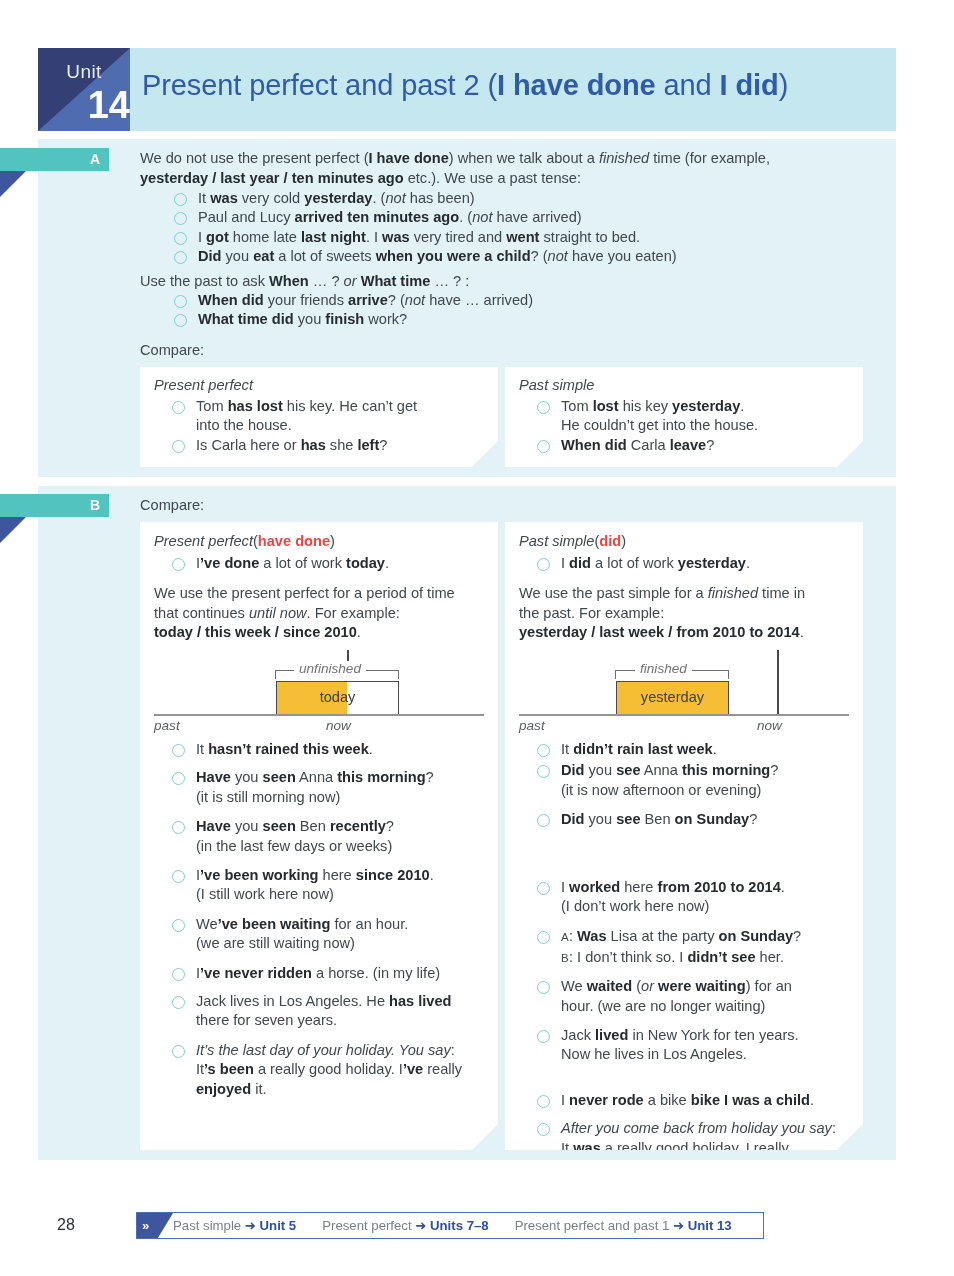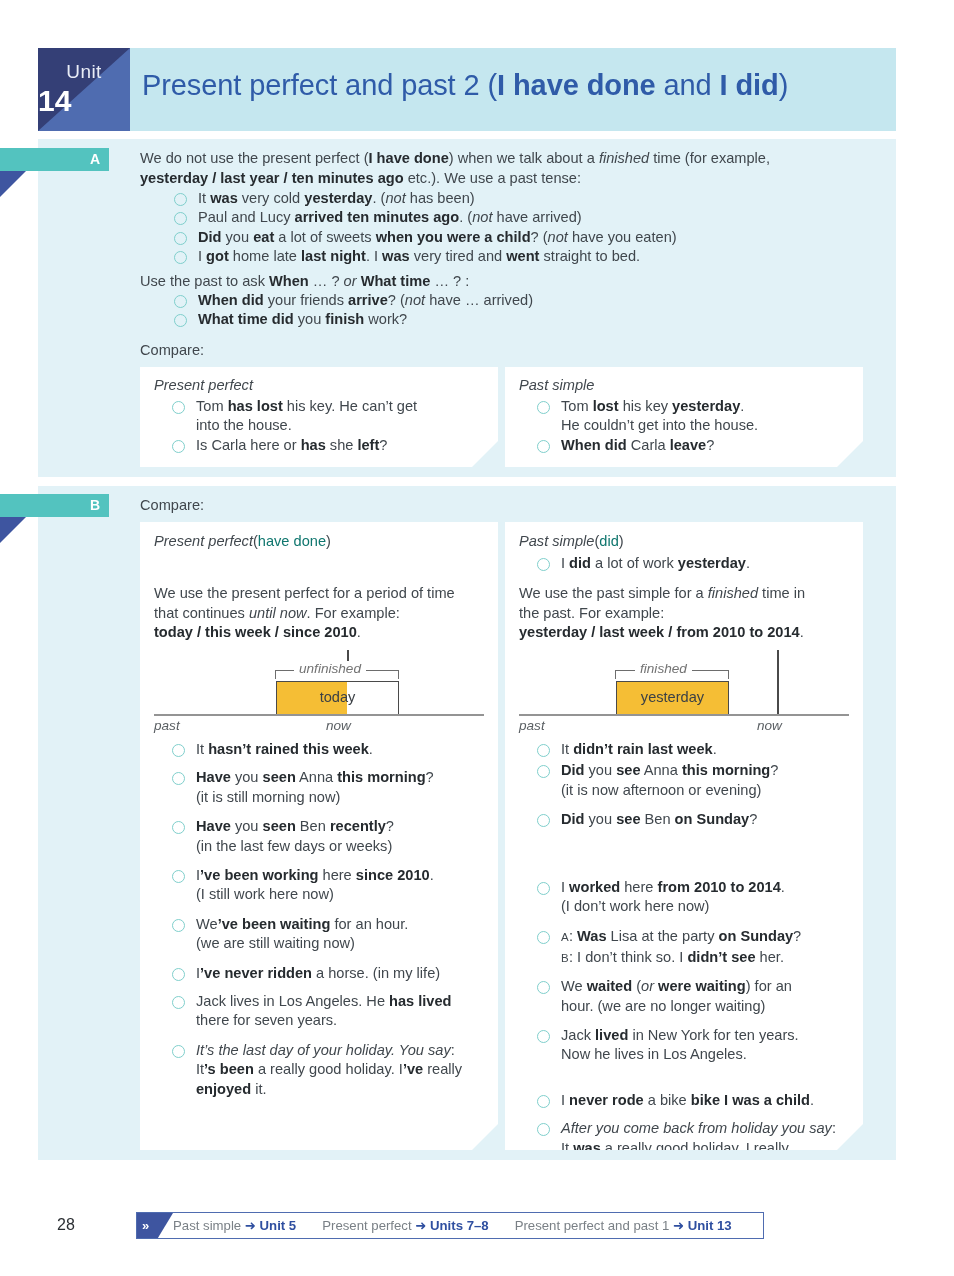--- a/index.html
+++ b/index.html
@@ -11,22 +11,22 @@
   .page{position:absolute;left:0;top:0;width:954px;height:1276px;}
 
   
   .header{position:absolute;left:38px;top:48px;width:858px;height:83px;padding-left:36px;}
   .hdr-bar{position:absolute;left:0;top:0;width:858px;height:83px;background:#c5e7ef;}
   .unit-badge{position:absolute;left:0;top:0;width:92px;height:83px;background:#4f6cb0;overflow:hidden;}
   .unit-badge:before{content:"";position:absolute;left:0;top:0;width:0;height:0;
     border-left:92px solid #343f76;border-bottom:83px solid transparent;}
   .unit-word{position:absolute;left:0;top:13px;width:92px;text-align:center;color:#e8ecf6;
     font-size:19px;letter-spacing:.4px;z-index:2;}
-  .unit-num{position:absolute;left:0;top:36px;width:92px;text-align:left;color:#ffffff;
-    font-size:30px;font-weight:bold;z-index:2;}
+  .unit-num{position:absolute;left:0;top:36px;width:92px;text-align:right;color:#ffffff;
+    font-size:38px;font-weight:bold;z-index:2;}
   .hdr-title{position:absolute;left:104px;top:21px;color:#2f5ba8;font-size:29px;font-weight:normal;
     letter-spacing:-.1px;white-space:nowrap;}
   .hdr-title b{font-weight:bold;}
 
   
   .sec{position:absolute;left:38px;background:#e2f2f7;}
   .sec-a{top:139px;width:858px;height:338px;}
   .sec-b{top:486px;width:858px;height:674px;}
 
   .marker{position:absolute;left:0;width:109px;height:23px;background:#53c3bf;color:#ffffff;
@@ -46,21 +46,21 @@
   ul.bul li:before{content:"";position:absolute;left:4px;top:4px;width:11px;height:11px;
     border:1.6px solid #7fcfcc;border-radius:50%;}
   ul.bul li b{font-weight:bold;color:#262b2f;}
   ul.bul li i{font-style:italic;}
 
   
   .card{position:absolute;background:#ffffff;}
   .clipcorner{ -webkit-clip-path:polygon(0 0,100% 0,100% calc(100% - 26px),calc(100% - 26px) 100%,0 100%);
                clip-path:polygon(0 0,100% 0,100% calc(100% - 26px),calc(100% - 26px) 100%,0 100%);}
   .cardlabel{font-style:italic;font-size:14.6px;color:#40474d;}
-  .cardlabel b{font-style:normal;font-weight:normal;color:#0f766e;}
+  .cardlabel b{font-style:normal;font-weight:bold;color:#ef4444;}
 
   
   .tl{position:absolute;}
   .tl-base{position:absolute;height:2px;background:#949494;}
   .tl-now{position:absolute;width:2px;background:#4a4a4a;}
   .tl-box{position:absolute;box-sizing:border-box;border:1.4px solid #4a4a4a;}
   .tl-fill{position:absolute;background:#f5be35;}
   .tl-cap{position:absolute;font-style:italic;font-size:13.6px;color:#737373;}
   .tl-inner{position:absolute;font-size:14.6px;color:#3b4045;text-align:center;}
   .brk{position:absolute;border-top:1.3px solid #6d6d6d;}
@@ -98,22 +98,22 @@
   <div class="marker-fold mf-a"></div>
 
   <div class="para" style="left:140px;top:149px;">
     <span>We do not use the present perfect (</span><b>I have done</b><span>) when we talk about a </span><i>finished</i><span> time (for example,</span><br>
     <b>yesterday / last year / ten minutes ago</b><span> etc.).  We use a past tense:</span>
   </div>
 
   <ul class="bul" id="a-examples" style="position:absolute;left:170px;top:189px;width:700px;">
       <li><span>It </span><b>was</b><span> very cold </span><b>yesterday</b><span>.  (</span><i>not</i><span> has been)</span></li>
       <li><span>Paul and Lucy </span><b>arrived ten minutes ago</b><span>.  (</span><i>not</i><span> have arrived)</span></li>
+      <li><span>I </span><b>got</b><span> home late </span><b>last night</b><span>.  I </span><b>was</b><span> very tired and </span><b>went</b><span> straight to bed.</span></li>
       <li><b>Did</b><span> you </span><b>eat</b><span> a lot of sweets </span><b>when you were a child</b><span>?  (</span><i>not</i><span> have you eaten)</span></li>
-      <li><span>I </span><b>got</b><span> home late </span><b>last night</b><span>.  I </span><b>was</b><span> very tired and </span><b>went</b><span> straight to bed.</span></li>
     </ul>
 
   <div class="para" style="left:140px;top:272px;">
     <span>Use the past to ask </span><b>When</b><span> … ? </span><i>or</i><span> </span><b>What time</b><span> … ? :</span>
   </div>
 
   <ul class="bul" id="a-ask-examples" style="position:absolute;left:170px;top:291px;width:700px;">
       <li><b>When did</b><span> your friends </span><b>arrive</b><span>?  (</span><i>not</i><span> have … arrived)</span></li>
       <li><b>What time did</b><span> you </span><b>finish</b><span> work?</span></li>
     </ul>
@@ -137,20 +137,23 @@
   </div>
 
   <div class="sec sec-b"></div>
   <div class="marker m-b">B</div>
   <div class="marker-fold mf-b"></div>
 
   <div class="para" style="left:140px;top:496px;">Compare:</div>
 
   <div class="card clipcorner" style="left:140px;top:522px;width:358px;height:628px;">
     <div class="cardlabel" style="position:absolute;left:14px;top:11px;"><span>Present perfect</span><span style="font-style:normal;">(</span><b>have done</b><span style="font-style:normal;">)</span></div>
+    <ul class="bul" id="b-left-headline" style="position:absolute;left:28px;top:32px;width:320px;">
+        <li><span>I</span><b>’ve done</b><span> a lot of work </span><b>today</b><span>.</span></li>
+      </ul>
     <div class="para" style="left:14px;top:62px;width:330px;">
       <span>We use the present perfect for a period of time</span><br>
       <span>that continues </span><i>until now</i><span>.  For example:</span><br>
       <b>today / this week / since 2010</b><span>.</span>
     </div>
 
     <div class="tl" style="left:0;top:128px;width:358px;height:78px;">
       <div class="tl-now" style="left:207px;top:0;height:16px;"></div>
       <div class="brk" style="left:135px;top:20px;width:124px;"></div>
       <div class="brk-l" style="left:135px;top:20px;height:9px;"></div>

